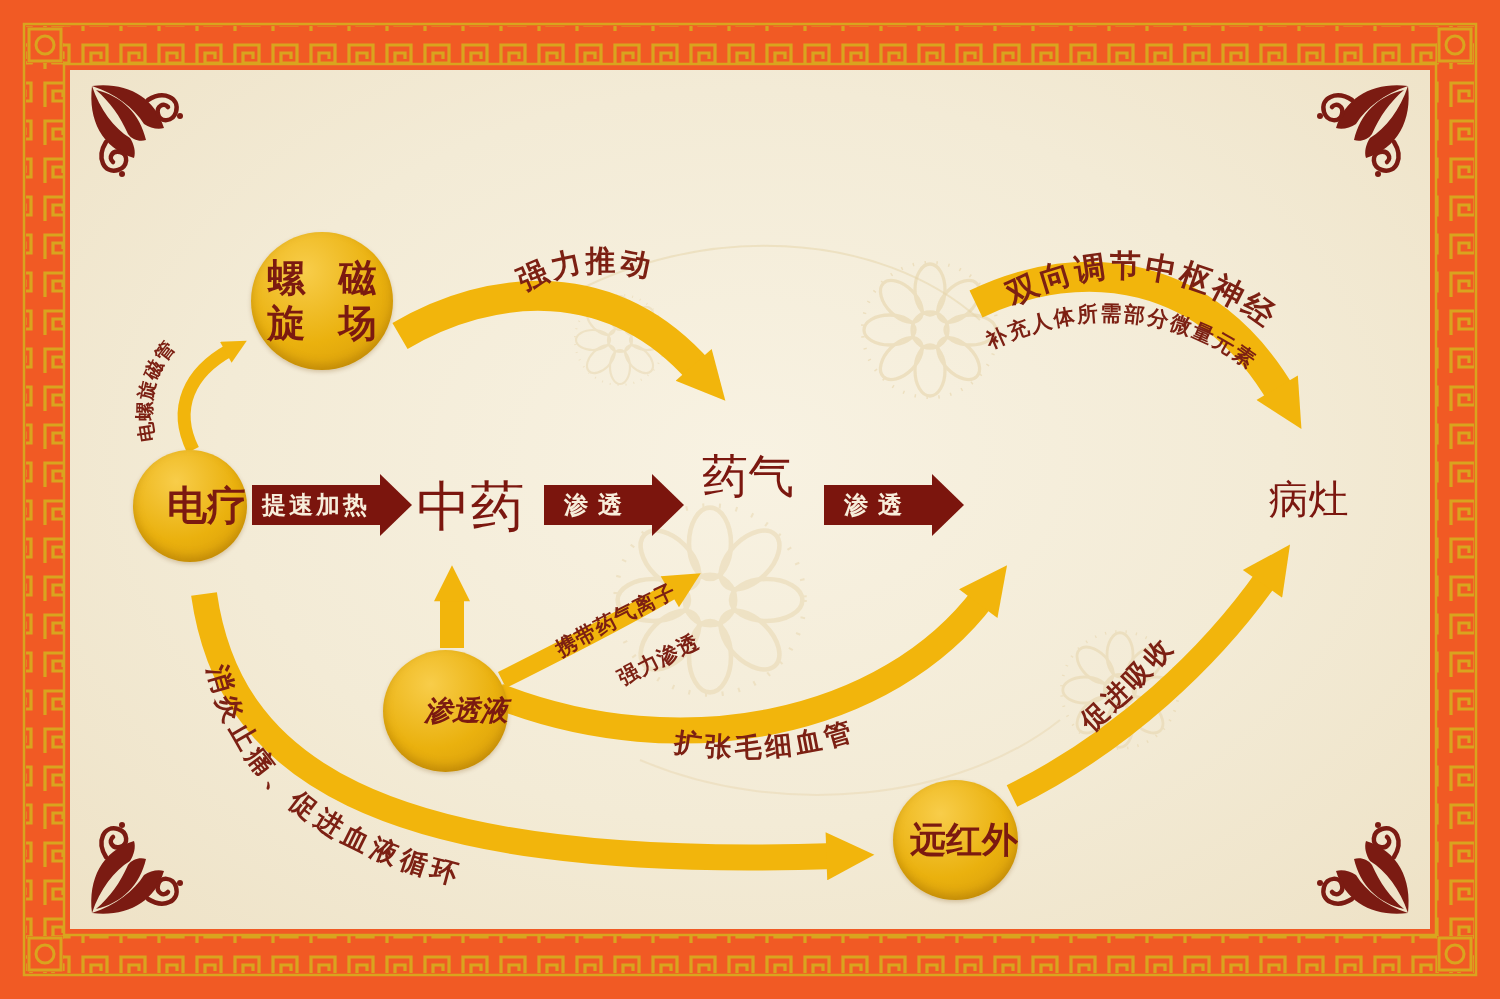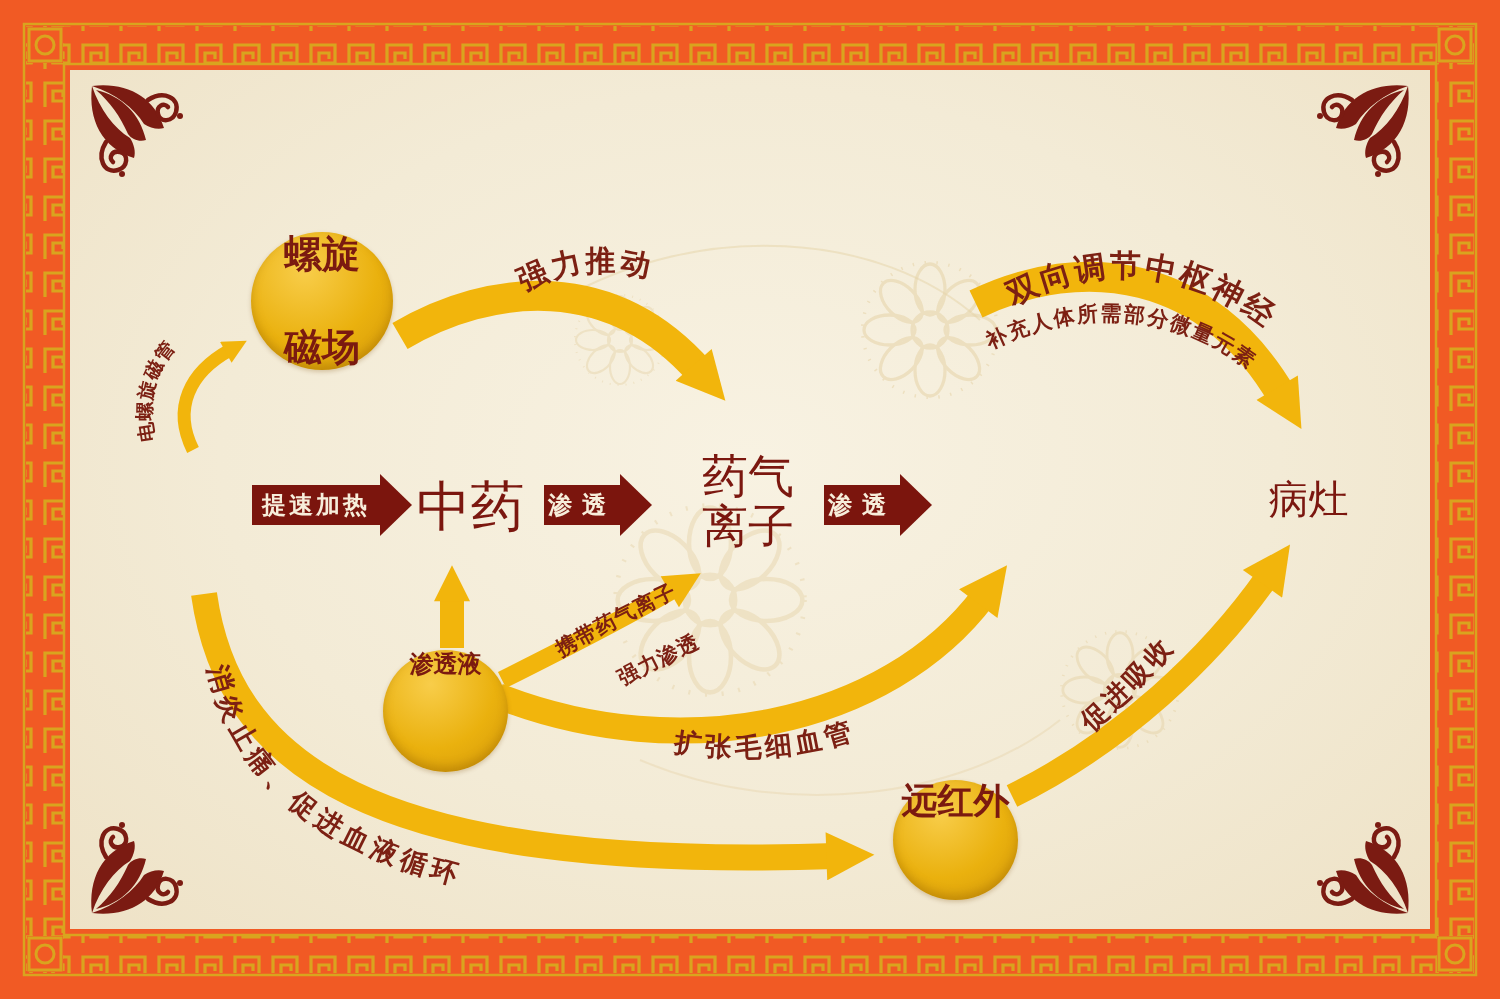--- a/index.html
+++ b/index.html
@@ -15,49 +15,49 @@
 
   .overlay { position:absolute; left:0; top:0; width:1500px; height:999px; pointer-events:none; }
 
   .title {
     position:absolute; left:0; right:0; top:116px; text-align:center;
     font-size:62px; font-weight:bold; color:#7c1a12; letter-spacing:5px; line-height:1;
   }
 
   .circle {
     position:absolute; border-radius:50%;
-    display:flex; flex-direction:column; align-items:center; justify-content:space-between;
+    display:flex; flex-direction:row; align-items:center; justify-content:flex-end;
     font-weight:bold; color:#7b1a10; text-align:center; line-height:1.18;
     background: radial-gradient(circle at 38% 28%, #f8cd4a 0%, #eab10e 55%, #d3980a 100%);
     box-shadow: inset 0 -5px 10px rgba(150,100,0,.4), 0 2px 4px rgba(120,70,0,.25);
   }
   .c-dianliao    { left:133px; top:450px; width:114px; height:112px; font-size:40px; }
   .c-luoxuan     { left:251px; top:232px; width:142px; height:138px; font-size:38px; }
   .c-gucifen     { left:756px; top:240px; width:150px; height:146px; font-size:30px; }
   .c-gucifen .l2 { font-size:27px; }
-  .c-shentouye   { left:383px; top:650px; width:125px; height:122px; font-size:24px; }
+  .c-shentouye   { left:383px; top:650px; width:125px; height:122px; font-size:28px;font-style:italic; }
   .c-yuanhongwai { left:893px; top:780px; width:125px; height:120px; font-size:36px; }
 
   .node { position:absolute; color:#7b170f; font-weight:normal; text-align:center; line-height:1.08; }
   .n-zhongyao { left:398px; top:478px; width:145px; font-size:54px; }
   .n-yaoqi    { left:678px; top:452px; width:140px; font-size:46px; }
   .n-pifu     { left:950px; top:478px; width:145px; font-size:54px; }
   .n-bingzao  { left:1236px; top:478px; width:145px; font-size:40px; }
 
   .block-arrow { position:absolute; display:flex; align-items:center; height:64px; }
   .ba-body {
     background:#7b150d; color:#f7eedb; font-weight:bold; font-size:24px;
     display:flex; align-items:center; height:40px; padding:0 10px; letter-spacing:3px; white-space:nowrap;
   }
   .ba-head { width:0; height:0; border-top:31px solid transparent; border-bottom:31px solid transparent; border-left:32px solid #7b150d; }
   .a-tisu      { left:252px;  top:473px; }
   .a-shentou1  { left:544px;  top:473px; }
   .a-shentou2  { left:824px;  top:473px; }
   .a-lizidaoru { left:1094px; top:473px; }
-  .ls-wide .ba-body { letter-spacing:10px; padding:0 4px; }
+  .ls-wide .ba-body { letter-spacing:10px; padding:0 20px; }
 
   .cl { font-weight:bold; fill:#7c2013; }
 </style>
 </head>
 <body>
 
 <div class="poster">
 
   <div class="inner"></div>
 
@@ -173,35 +173,37 @@
     <text class="cl" font-size="31" letter-spacing="3"><textPath href="#lp-shuangxiang" xlink:href="#lp-shuangxiang" startOffset="8">双向调节中枢神经</textPath></text>
     <text class="cl" font-size="21" letter-spacing="2"><textPath href="#lp-buchong" xlink:href="#lp-buchong" startOffset="2">补充人体所需部分微量元素</textPath></text>
     <text class="cl" font-size="21" letter-spacing="1"><textPath href="#lp-xiedai" xlink:href="#lp-xiedai" startOffset="10">携带药气离子</textPath></text>
     <text class="cl" font-size="21" letter-spacing="1"><textPath href="#lp-qiangshen" xlink:href="#lp-qiangshen" startOffset="18">强力渗透</textPath></text>
     <text class="cl" font-size="27" letter-spacing="5"><textPath href="#lp-xiaoyan" xlink:href="#lp-xiaoyan" startOffset="0">消炎止痛、促进血液循环</textPath></text>
     <text class="cl" font-size="27" letter-spacing="4"><textPath href="#lp-kuozhang" xlink:href="#lp-kuozhang" startOffset="30">扩张毛细血管</textPath></text>
     <text class="cl" font-size="27" letter-spacing="3"><textPath href="#lp-cujin" xlink:href="#lp-cujin" startOffset="20">促进吸收</textPath></text>
   </svg>
 
 
+  <div class="circle c-dianliao">
+    <span>电疗</span>
+  </div>
   <div class="circle c-luoxuan">
     <span>螺旋</span>
     <span>磁场</span>
   </div>
   <div class="circle c-shentouye">
     <span>渗透液</span>
   </div>
   <div class="circle c-yuanhongwai">
     <span>远红外</span>
   </div>
 
   <div class="node n-zhongyao">中药</div>
   <div class="node n-yaoqi">
     <div>药气</div>
-    <div>离子</div>
   </div>
   <div class="node n-bingzao">病灶</div>
 
   <div class="block-arrow a-tisu">
     <div class="ba-body">提速加热</div>
     <div class="ba-head"></div>
   </div>
   <div class="block-arrow a-shentou1 ls-wide">
     <div class="ba-body">渗透</div>
     <div class="ba-head"></div>

